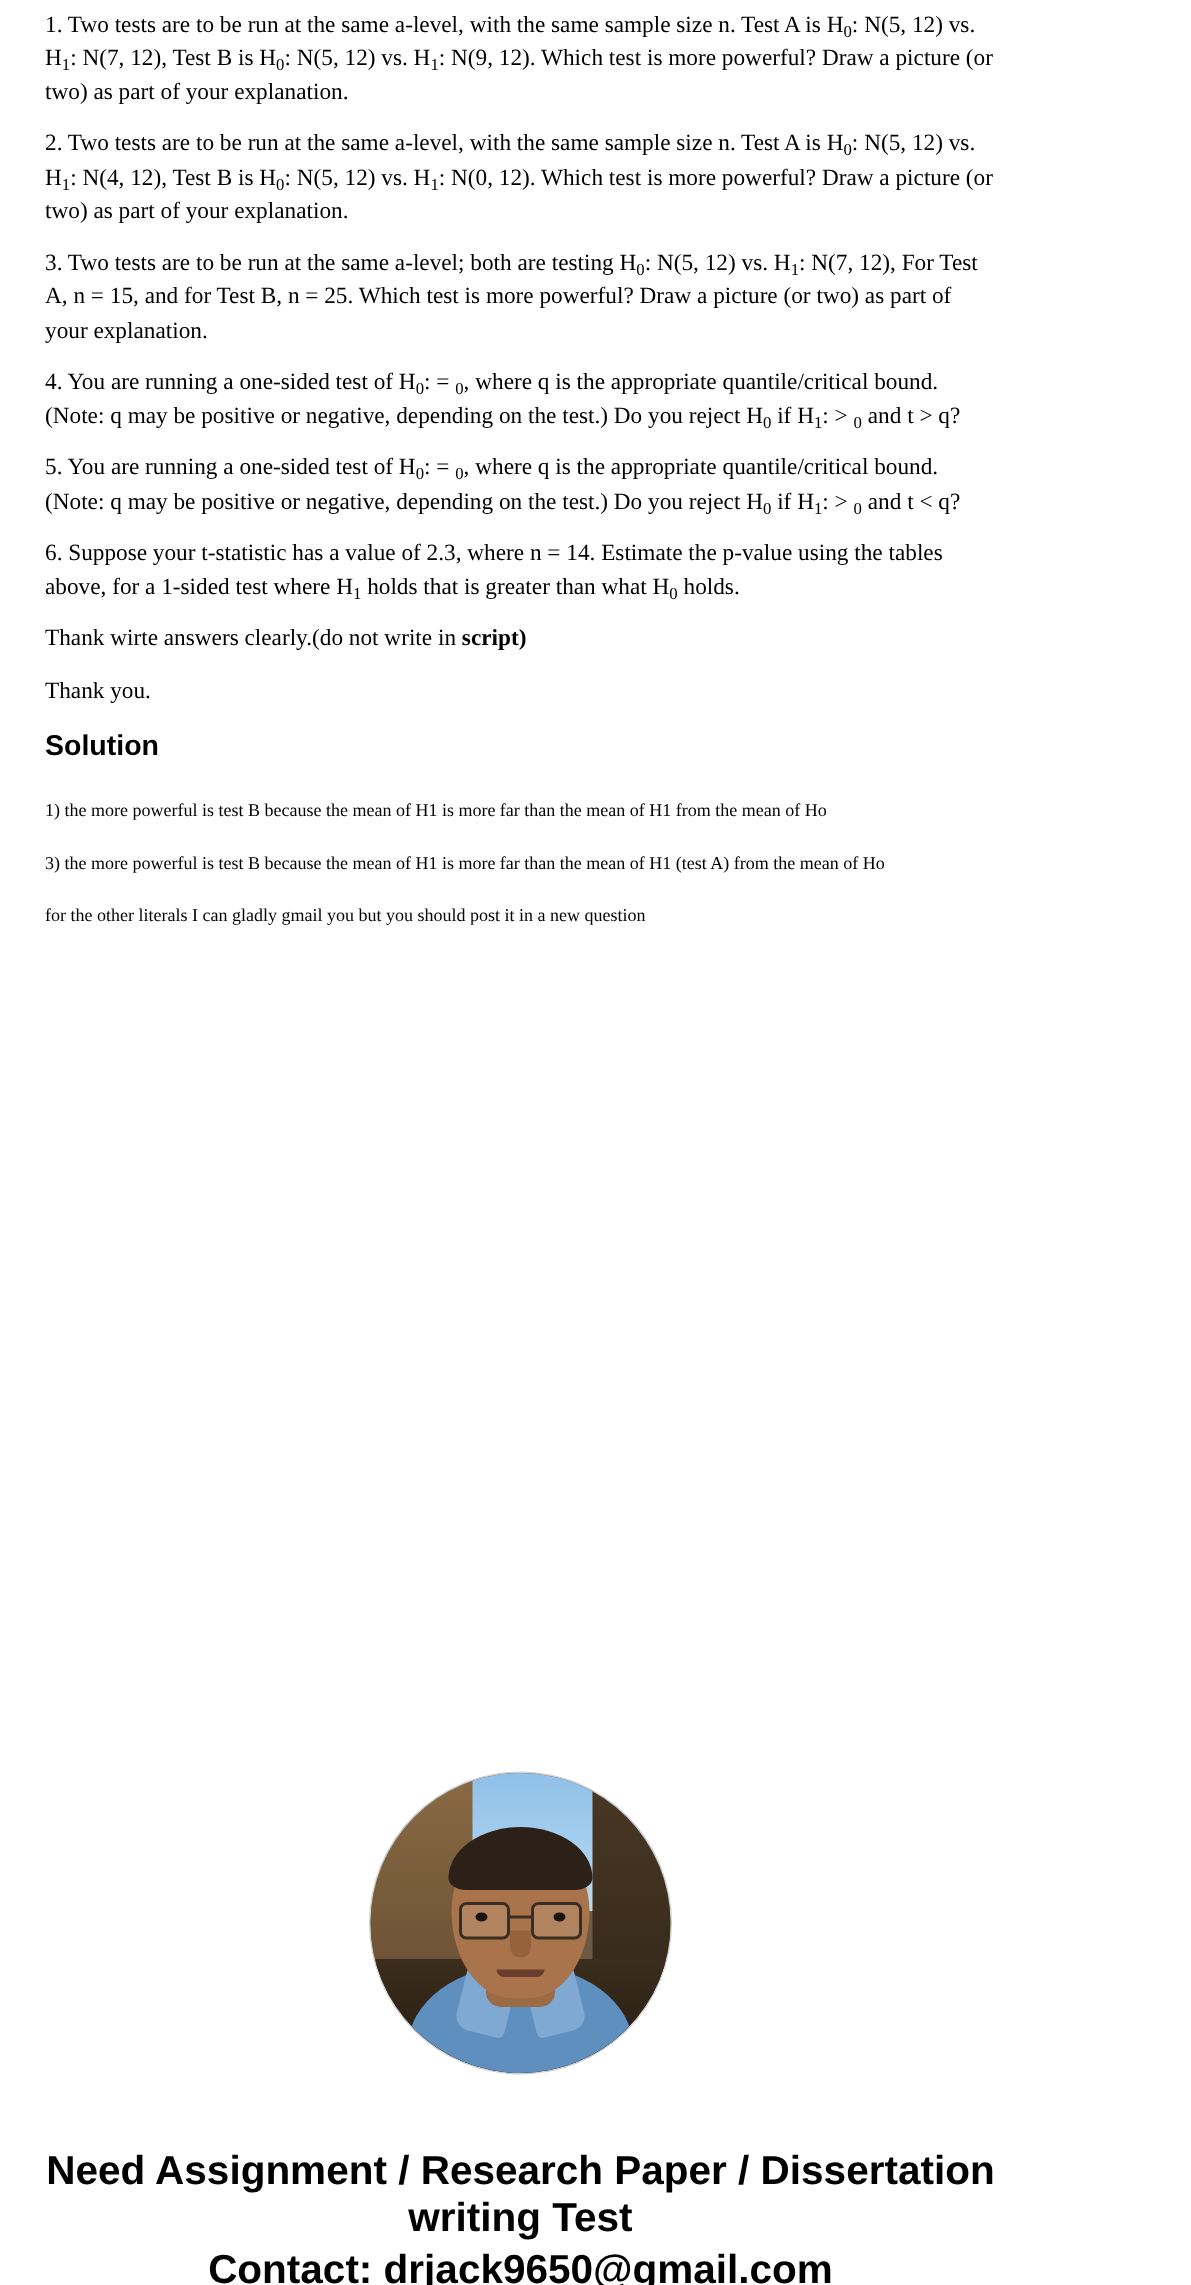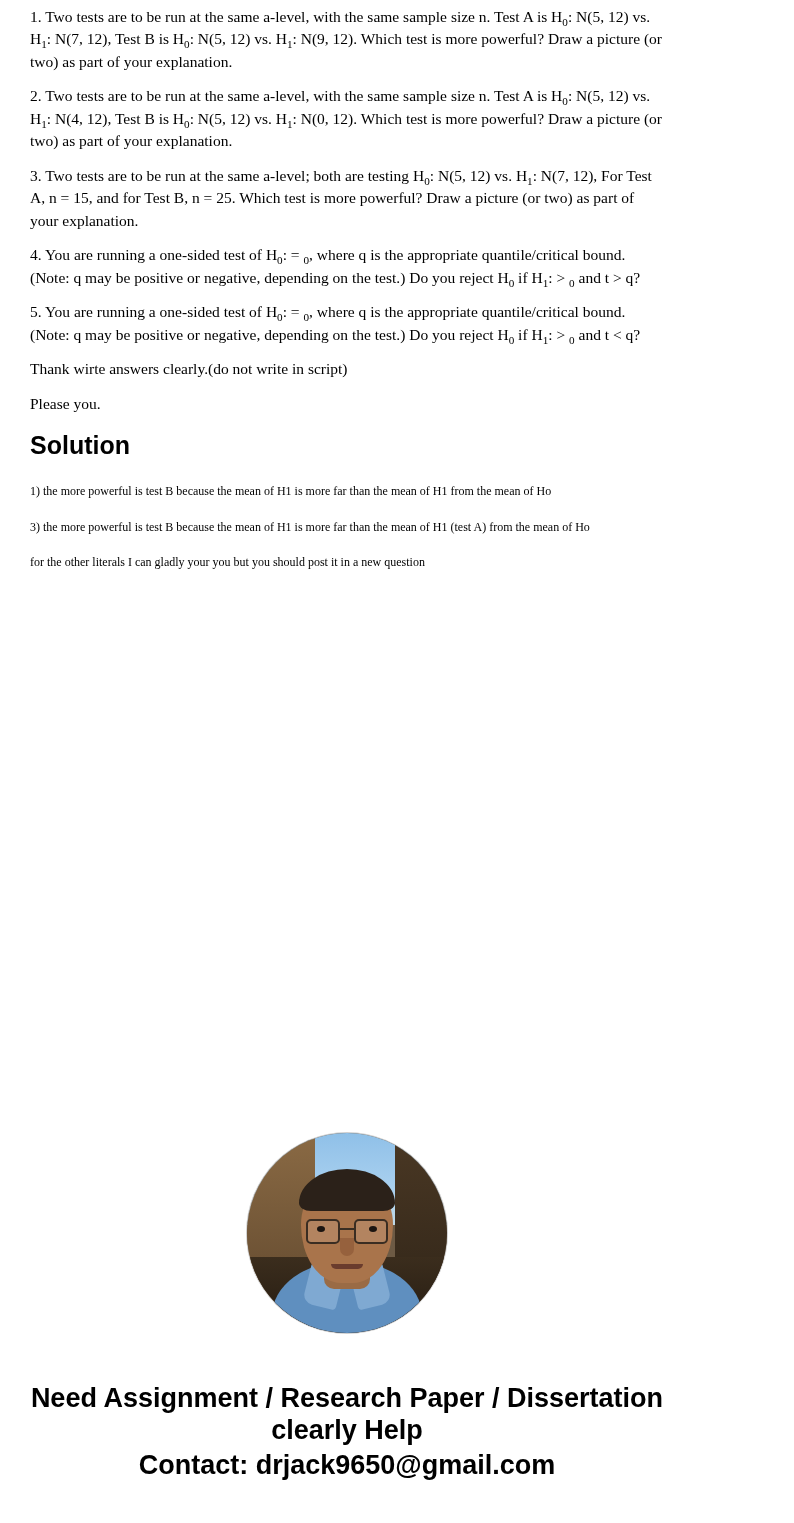--- a/index.html
+++ b/index.html
@@ -29,34 +29,34 @@
   }
   sub {
     font-size: 0.72em;
     vertical-align: -0.32em;
     line-height: 0;
   }
   .italic {
     font-style: italic;
   }
   .bold {
-    font-weight: normal;
+    font-weight: bold;
   }
   .note-line {
     margin: 20px 0 18px 0;
   }
   .please {
     margin: 22px 0 18px 0;
   }
   .thanks {
     margin: 0 0 24px 0;
   }
   h2.solution {
     font-family: "Liberation Sans", sans-serif;
-    font-size: 25px;
+    font-size: 19px;
     font-weight: bold;
     margin: 0 0 20px 0;
   }
   p.ans {
     margin: 0 0 18px 0;
     font-size: 12px;
   }
   .spacer {
     height: 540px;
   }
@@ -231,30 +231,33 @@
   </p>
 
   <p class="q">
     <span>4. You are running a one-sided test of H<sub>0</sub>: = <sub>0</sub>, where q is the appropriate quantile/critical bound. (Note: q may be positive or negative, depending on the test.) Do you reject H<sub>0</sub> if H<sub>1</sub>: &gt; <sub>0</sub> and t &gt; q?</span>
   </p>
 
   <p class="q">
     <span>5. You are running a one-sided test of H<sub>0</sub>: = <sub>0</sub>, where q is the appropriate quantile/critical bound. (Note: q may be positive or negative, depending on the test.) Do you reject H<sub>0</sub> if H<sub>1</sub>: &gt; <sub>0</sub> and t &lt; q?</span>
   </p>
 
+  <p class="q">
+    <span>6. Suppose your t-statistic has a value of 2.3, where n = 14. Estimate the p-value using the tables above, for a 1-sided test where H<sub>1</sub> holds that is greater than what H<sub>0</sub> holds.</span>
+  </p>
 
   <p class="q please"><span>Thank wirte answers clearly.(do not write in </span><span class="bold">script)</span></p>
 
-  <p class="q thanks">Please you.</p>
+  <p class="q thanks">Thank you.</p>
 
   <h2 class="solution">Solution</h2>
 
   <p class="ans">1) the more powerful is test B because the mean of H1 is more far than the mean of H1 from the mean of Ho</p>
   <p class="ans">3) the more powerful is test B because the mean of H1 is more far than the mean of H1 (test A) from the mean of Ho</p>
-  <p class="ans">for the other literals I can gladly your you but you should post it in a new question</p>
+  <p class="ans">for the other literals I can gladly gmail you but you should post it in a new question</p>
 
   <div class="spacer"></div>
 
   <div class="avatar-wrap">
     <div class="avatar">
       <div class="av-bg-sky"></div>
       <div class="av-bg-wall"></div>
       <div class="av-bg-wall-r"></div>
       <div class="av-bg-floor"></div>
       <div class="av-shirt"></div>
@@ -268,17 +271,17 @@
       <div class="av-glass-r"></div>
       <div class="av-bridge"></div>
       <div class="av-eye-l"></div>
       <div class="av-eye-r"></div>
       <div class="av-mouth"></div>
     </div>
   </div>
 
   <div class="footer">
     <span>Need Assignment / Research Paper / Dissertation</span>
-    <span class="line2">clearly Help</span>
+    <span class="line2">writing Test</span>
     <span class="contact">Contact: drjack9650@gmail.com</span>
   </div>
 
 </div>
 
 </body></html>

